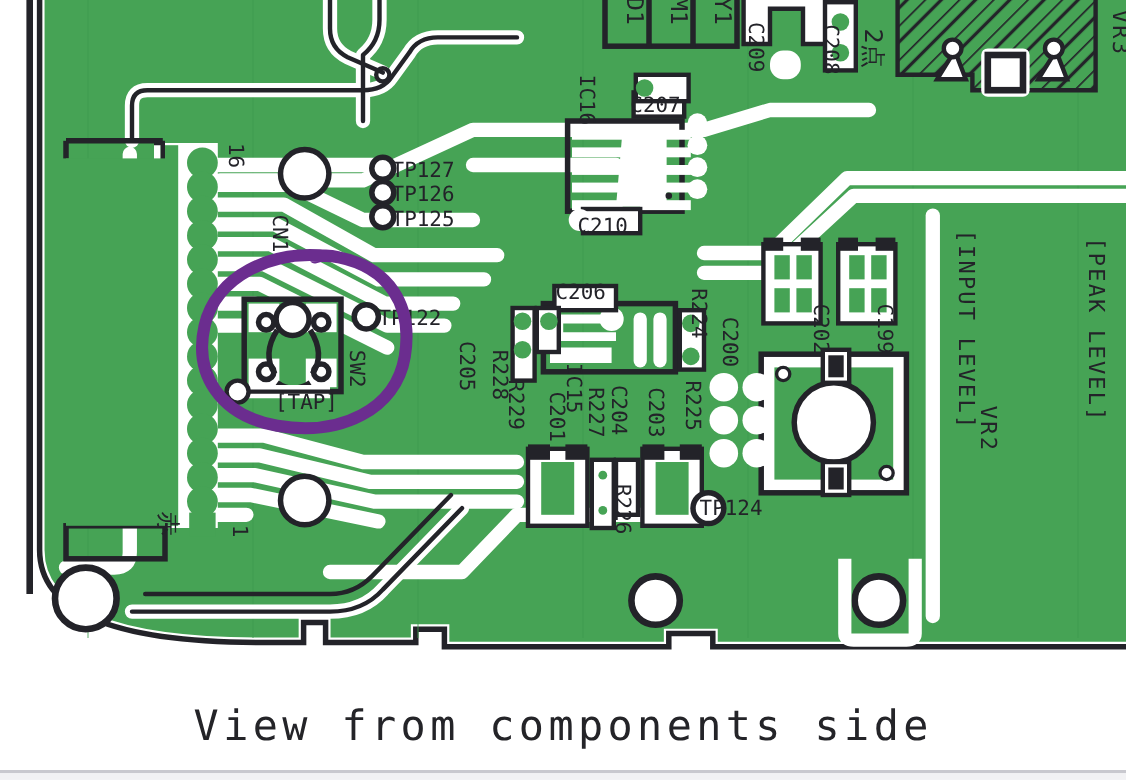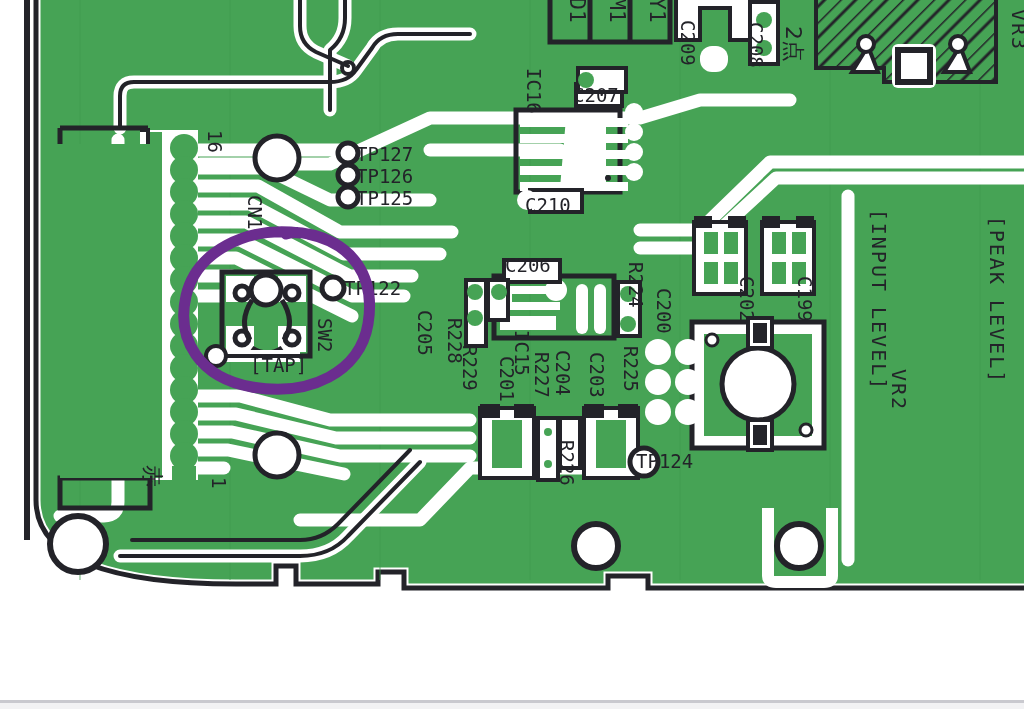--- a/index.html
+++ b/index.html
@@ -397,16 +397,17 @@
         <path d="M 300 233 C 246 226 196 252 186 296
                  C 176 340 200 378 252 387
                  C 310 397 360 372 368 324
                  C 376 276 352 243 308 234
                  C 300 232 292 232 286 234" fill="none" stroke="#6b2d8f" stroke-width="11" stroke-linecap="round"></path>
       </g>
 
     </g>
   </svg>
 
+  <div class="caption">View from components side</div>
   <div class="footer-rule"></div>
   <div class="footer-fill"></div>
 
 </div>
 
 </body></html>

